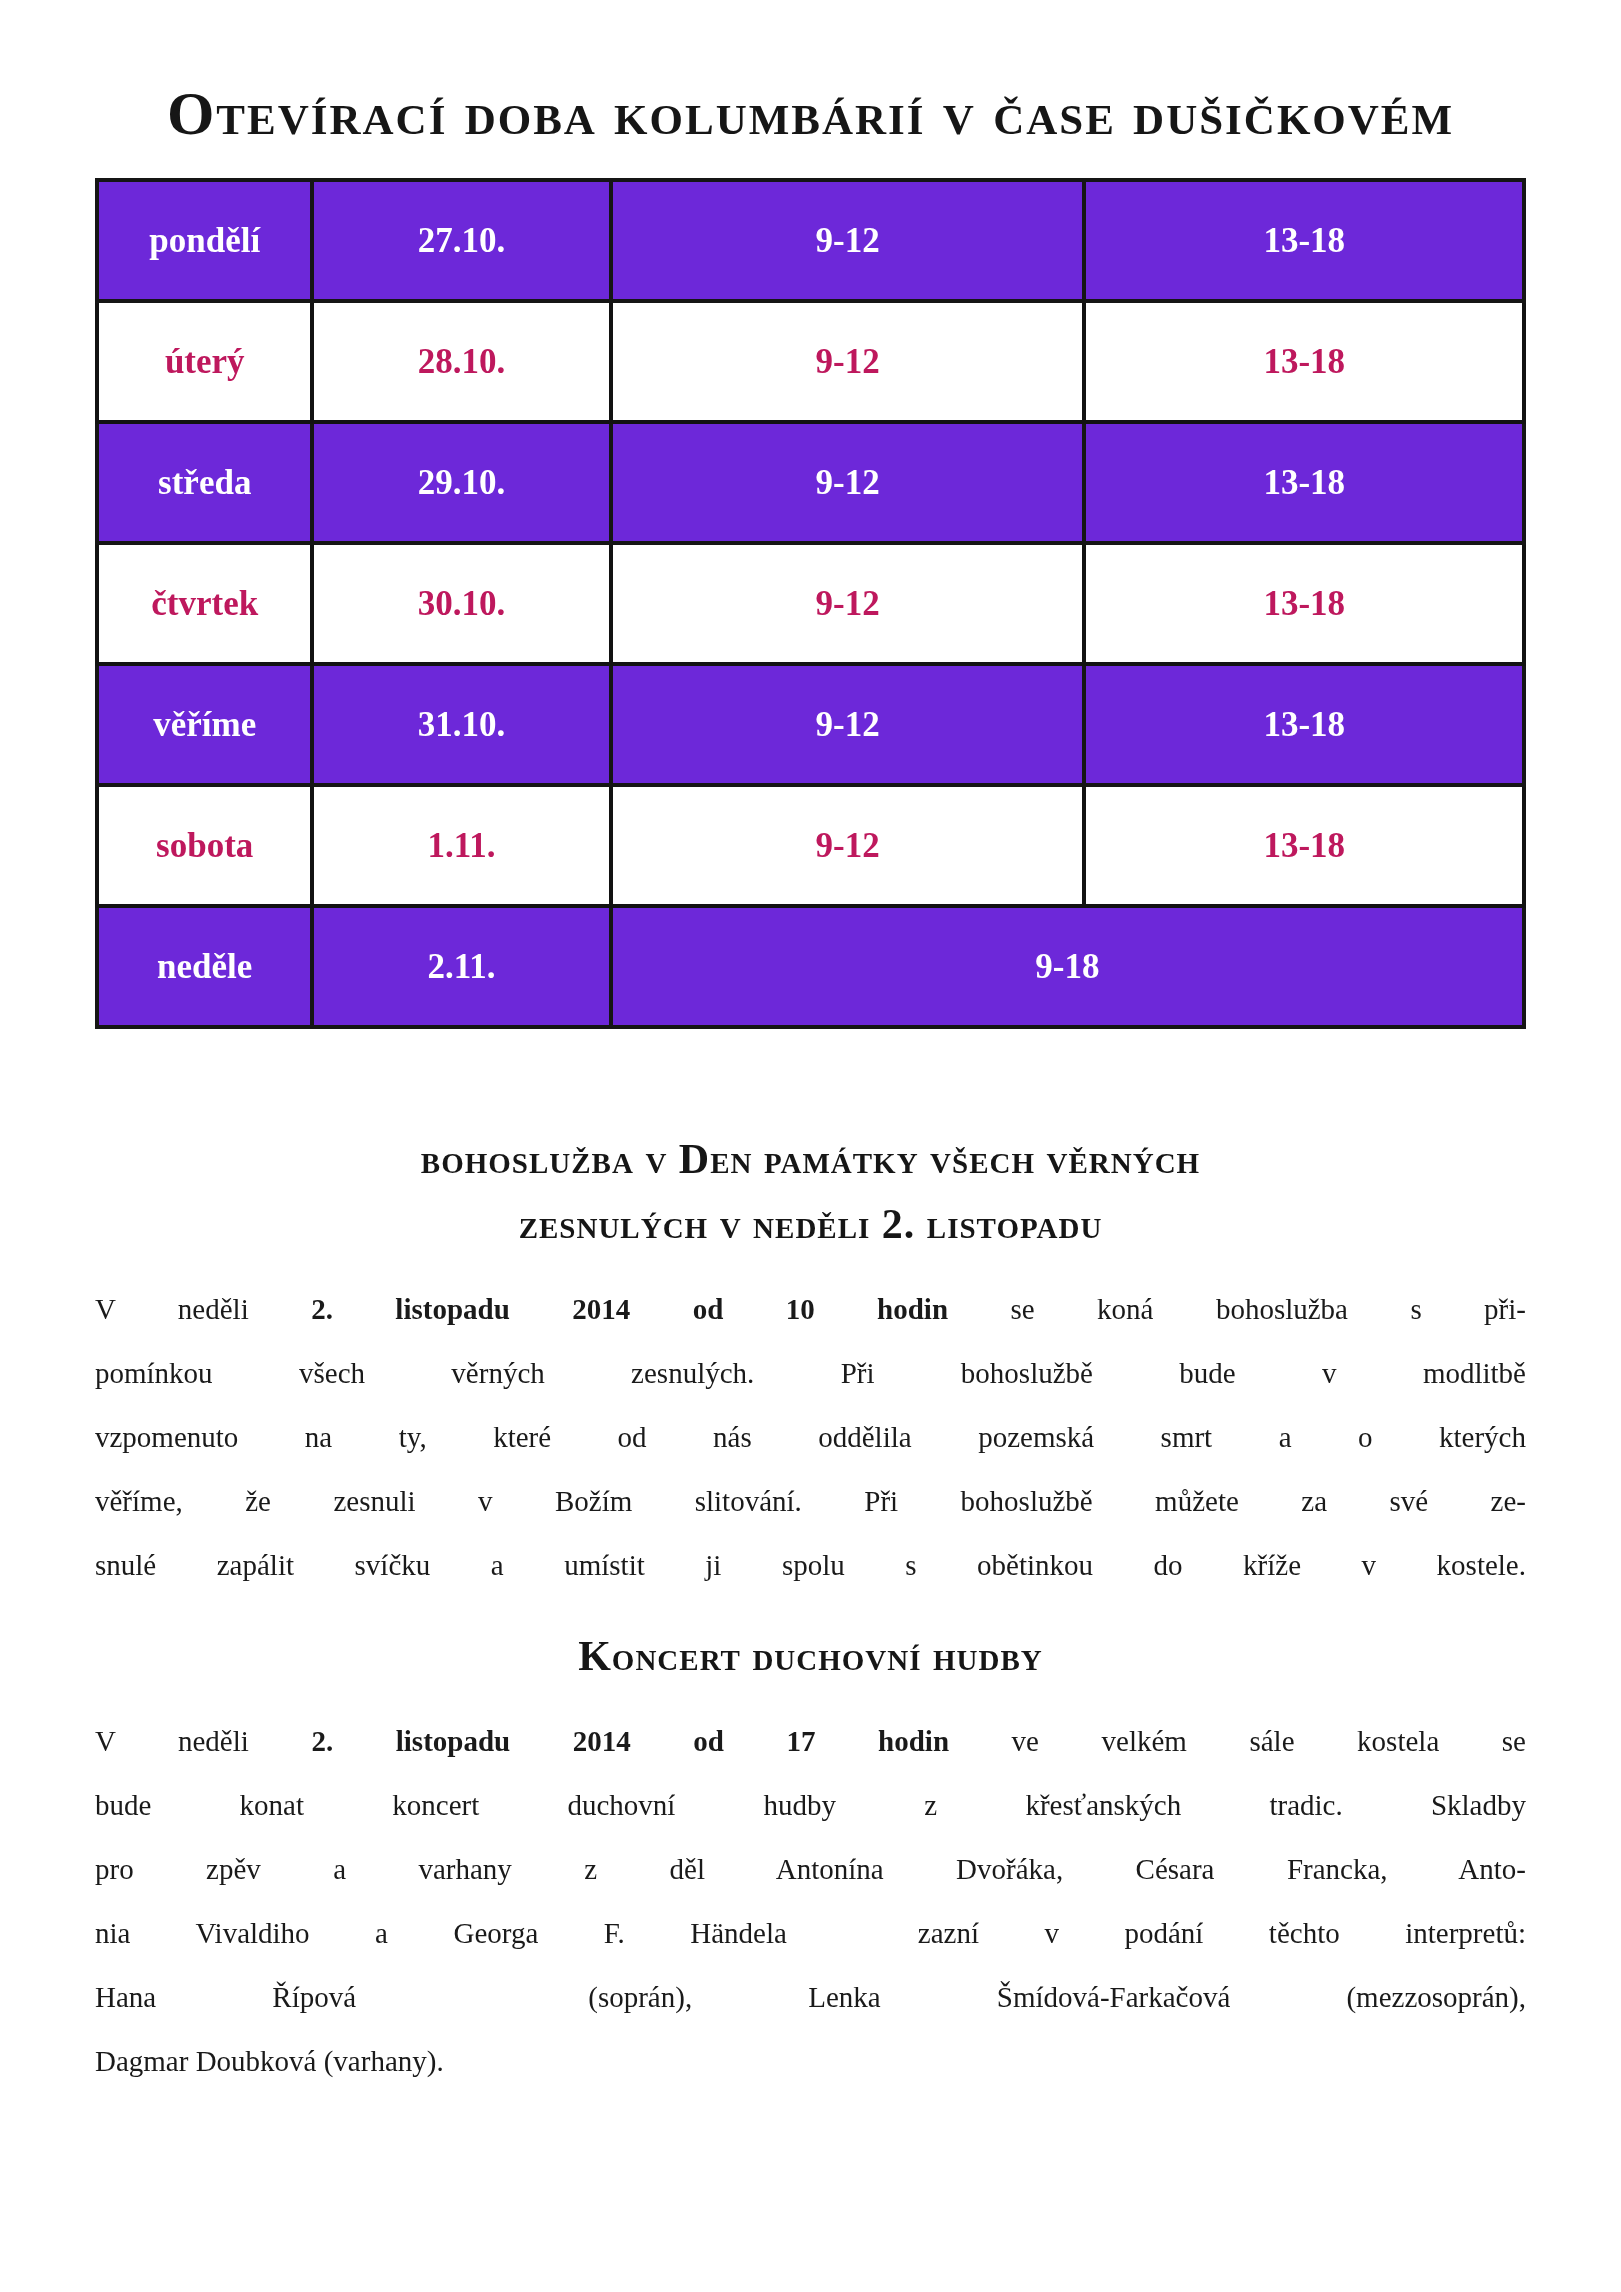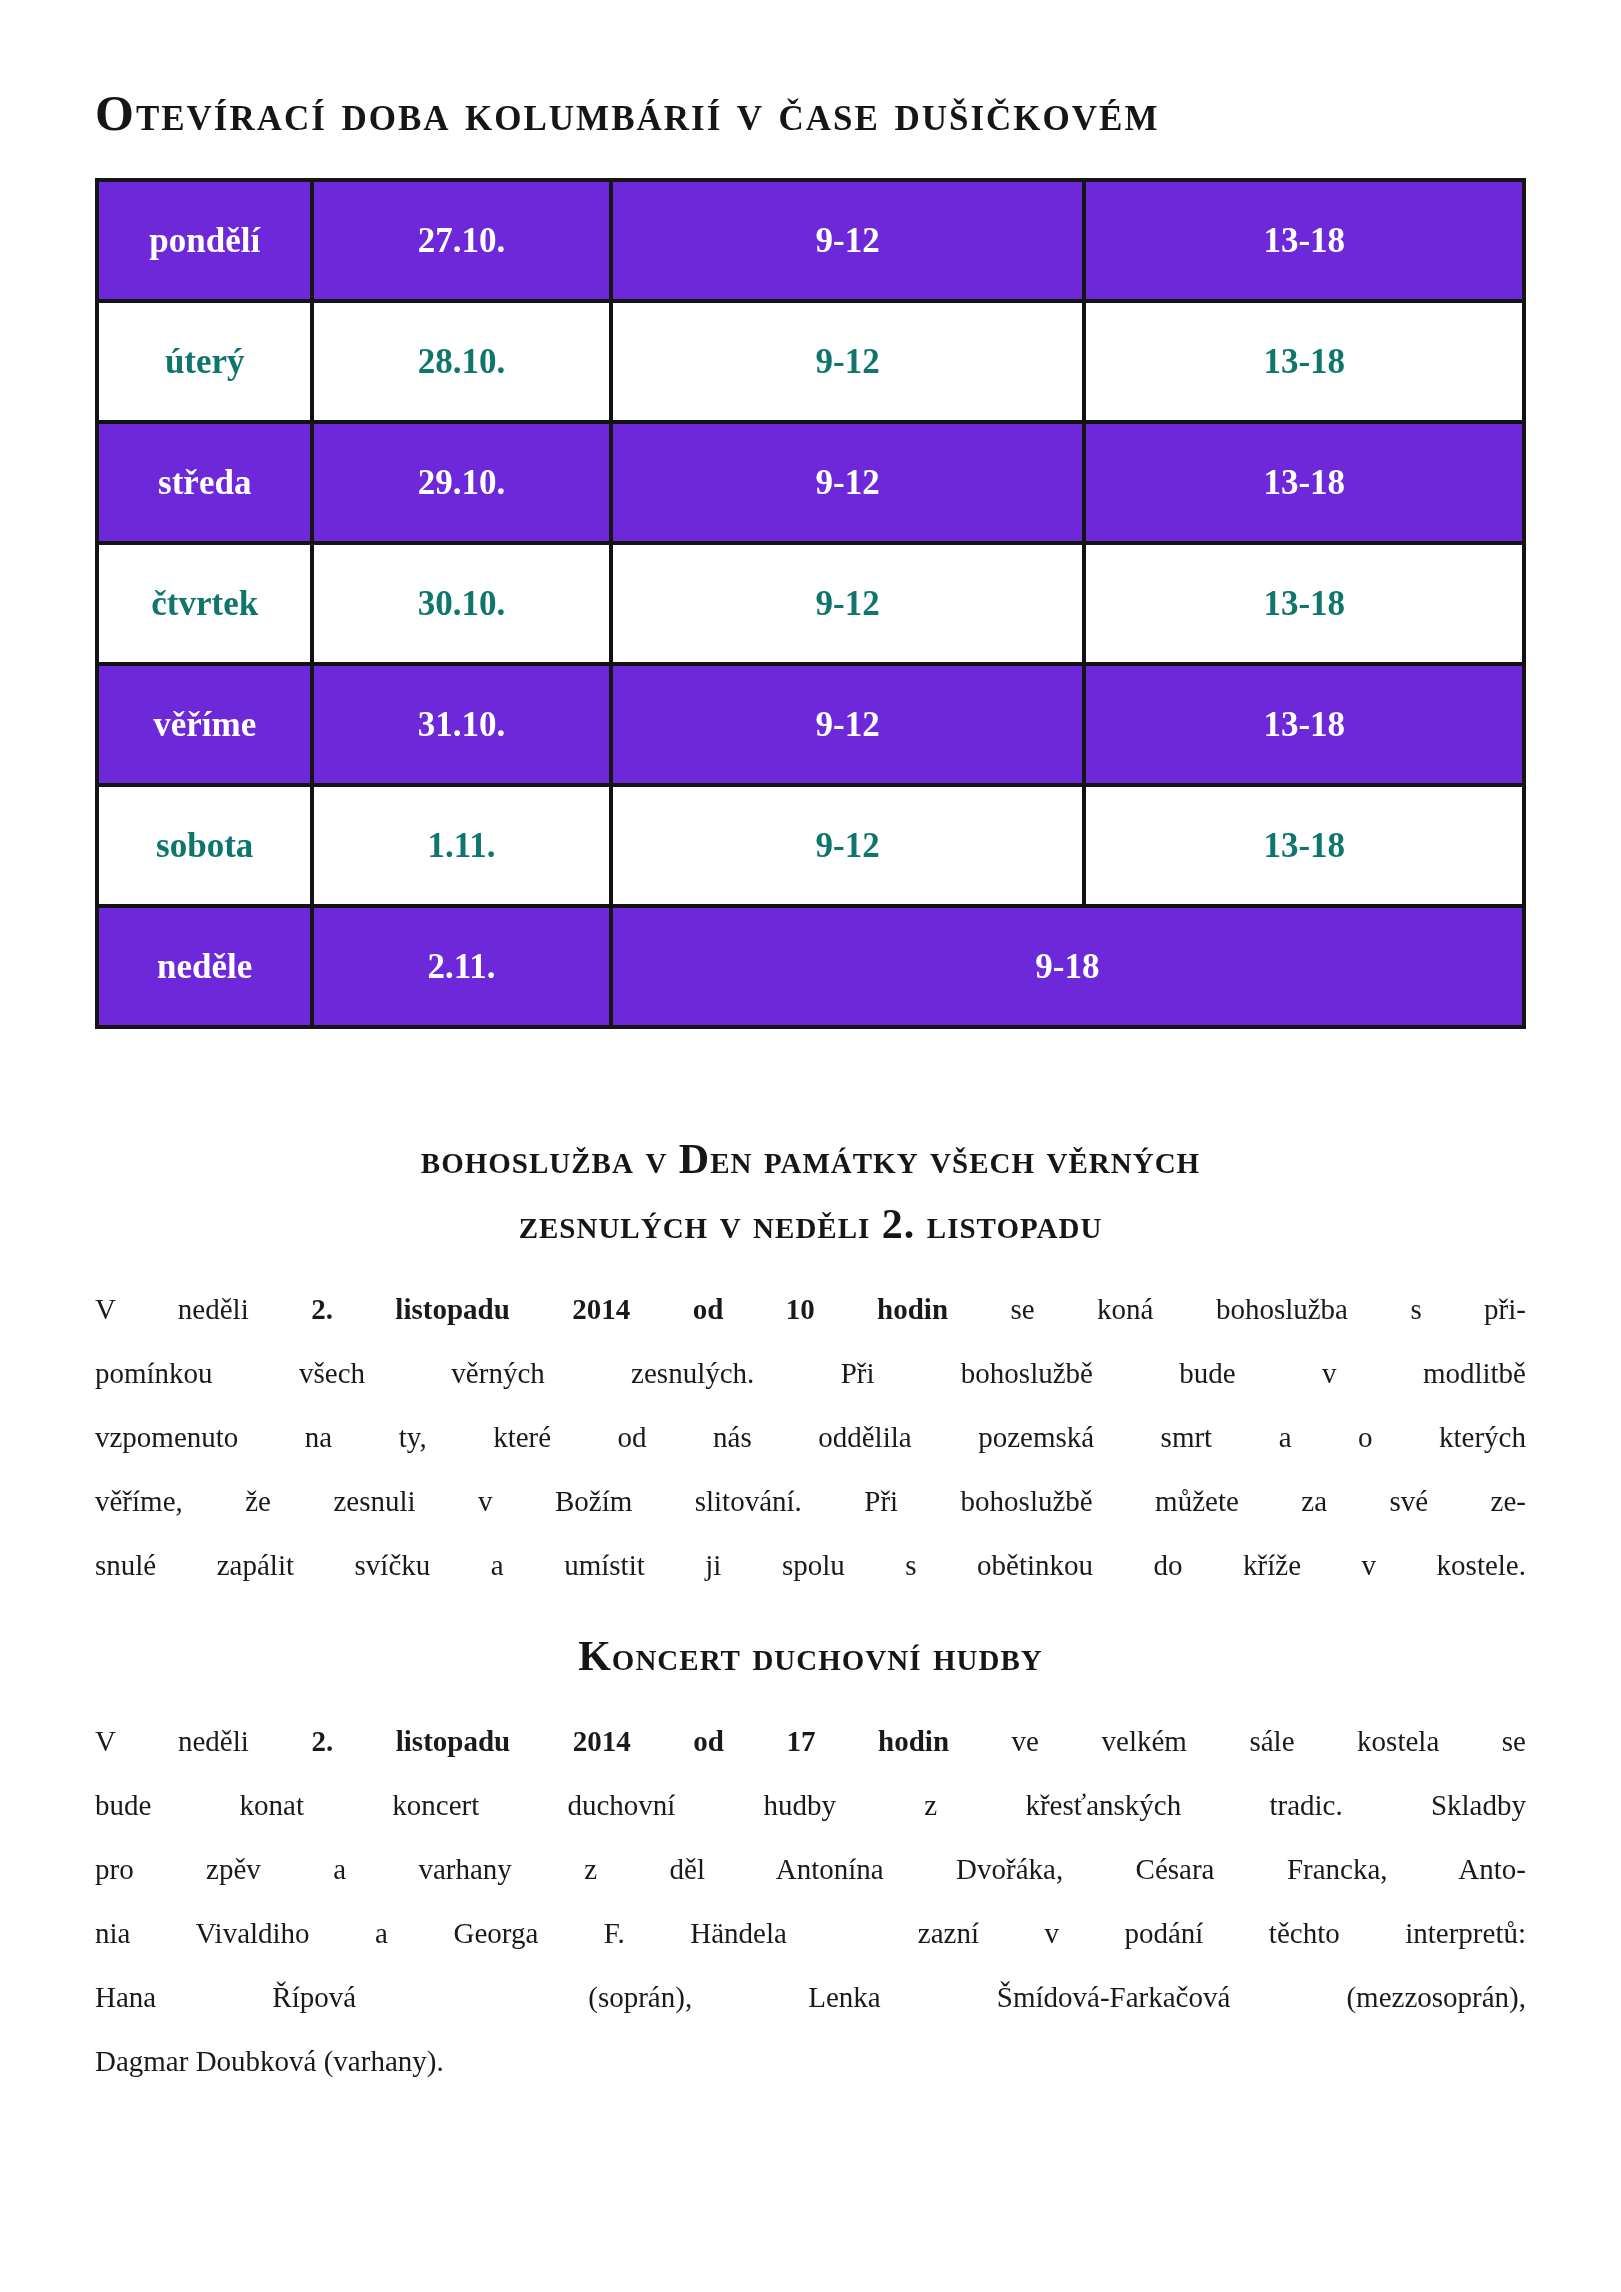--- a/index.html
+++ b/index.html
@@ -5,40 +5,40 @@
   html, body { margin: 0; padding: 0; background: #ffffff; }
   body {
     width: 1621px; height: 2293px;
     font-family: "Liberation Serif", "DejaVu Serif", serif;
     color: #1a1a1a;
     overflow: hidden;
   }
   .page { padding: 84px 95px 0 95px; }
 
   .title {
-    margin: 0; text-align: left;
+    margin: 0; text-align: center;
     font-variant: small-caps;
     font-weight: 700;
-    font-size: 50px; line-height: 59px;
+    font-size: 61px; line-height: 59px;
     letter-spacing: 2px;
     color: #161616;
   }
 
   table.schedule {
     margin-top: 35px;
     width: 100%;
     border-collapse: collapse;
     table-layout: fixed;
   }
   table.schedule td {
     height: 115px;
     border: 4.9px solid #121212;
     text-align: center; vertical-align: middle;
     font-weight: 700; font-size: 35px;
-    background: #ffffff; color: #0f766e;
+    background: #ffffff; color: #be185d;
   }
   table.schedule tr.dark td {
     background: #6d28d9; color: #ffffff;
     border-color: #151515;
   }
   col.c1 { width: 15.1%; } col.c2 { width: 20.9%; }
   col.c3 { width: 33.2%; } col.c4 { width: 30.8%; }
 
   .heading {
     margin: 0; text-align: center;

